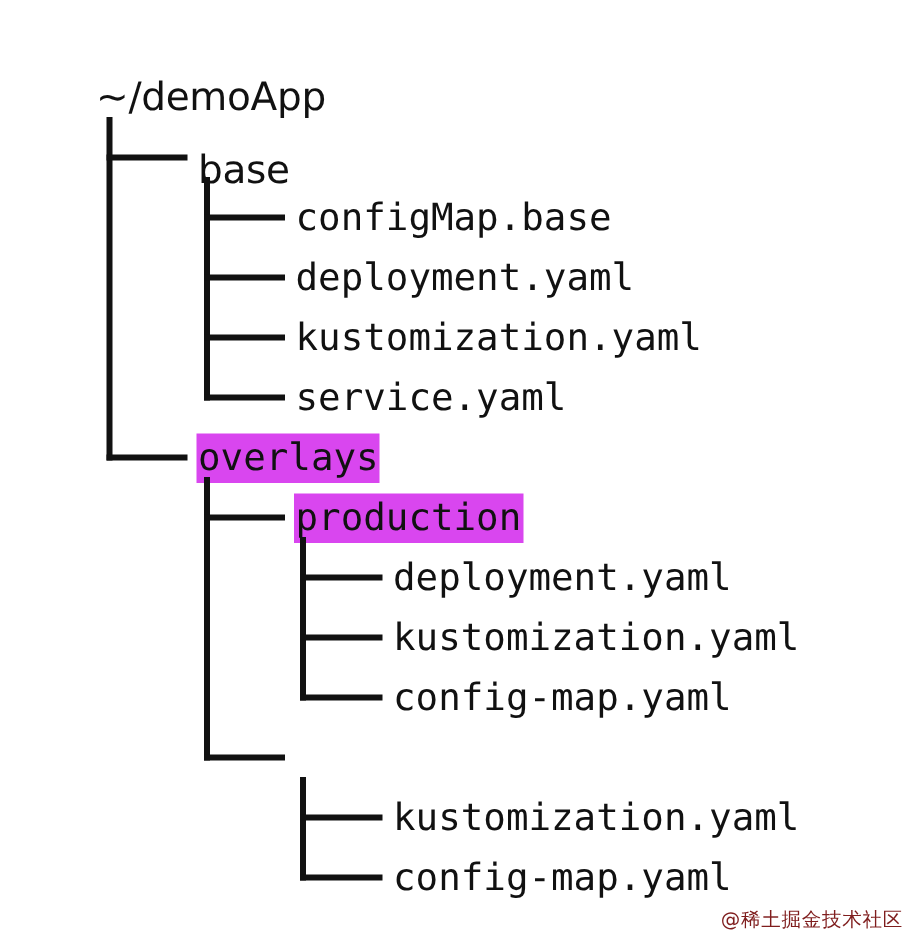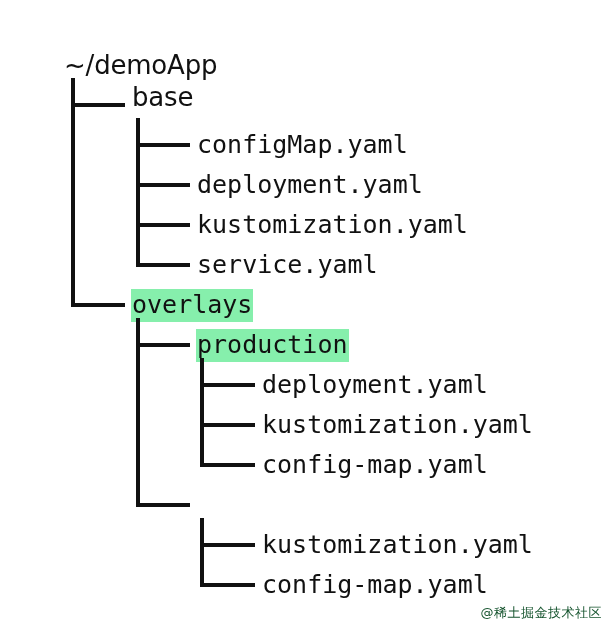--- a/index.html
+++ b/index.html
@@ -44,21 +44,21 @@
   }
 
   
   .node-label.prop {
     font-family: "DejaVu Sans", "Liberation Sans", sans-serif;
     font-size: 26px;
     letter-spacing: -0.2px;
   }
 
   .node-label.hl {
-    background: #86efac;
+    background: #d946ef;
   }
 
   
   .vline {
     position: absolute;
     width: 4px;
     background: #111111;
   }
   .hline {
     position: absolute;
@@ -66,33 +66,33 @@
     background: #111111;
   }
 
   
   #watermark {
     position: absolute;
     right: 14px;
     bottom: 8px;
     font-family: "DejaVu Sans", "Liberation Sans", sans-serif;
     font-size: 13px;
-    color: #14532d;
+    color: #7f1d1d;
     letter-spacing: 0.5px;
     user-select: none;
   }
 </style>
 </head>
 <body>
 
 <div id="tree-canvas">
 
 <div class="tree-row" style="left: 63px; top: 45px;"><span class="node-label prop">~/demoApp</span></div>
-    <div class="tree-row" style="left: 131px; top: 77px;"><span class="node-label prop">base</span></div>
-    <div class="tree-row" style="left: 196px; top: 125px;"><span class="node-label">configMap.yaml</span></div>
+    <div class="tree-row" style="left: 131px; top: 94px;"><span class="node-label prop">base</span></div>
+    <div class="tree-row" style="left: 196px; top: 125px;"><span class="node-label">configMap.base</span></div>
     <div class="tree-row" style="left: 196px; top: 165px;"><span class="node-label">deployment.yaml</span></div>
     <div class="tree-row" style="left: 196px; top: 205px;"><span class="node-label">kustomization.yaml</span></div>
     <div class="tree-row" style="left: 196px; top: 245px; justify-content: center;"><span class="node-label">service.yaml</span></div>
     <div class="tree-row" style="left: 131px; top: 285px;"><span class="node-label hl">overlays</span></div>
     <div class="tree-row" style="left: 196px; top: 325px;"><span class="node-label hl">production</span></div>
     <div class="tree-row" style="left: 261px; top: 365px;"><span class="node-label">deployment.yaml</span></div>
     <div class="tree-row" style="left: 261px; top: 405px;"><span class="node-label">kustomization.yaml</span></div>
     <div class="tree-row" style="left: 261px; top: 445px;"><span class="node-label">config-map.yaml</span></div>
     <div class="tree-row" style="left: 261px; top: 525px;"><span class="node-label">kustomization.yaml</span></div>
     <div class="tree-row" style="left: 261px; top: 565px;"><span class="node-label">config-map.yaml</span></div>

